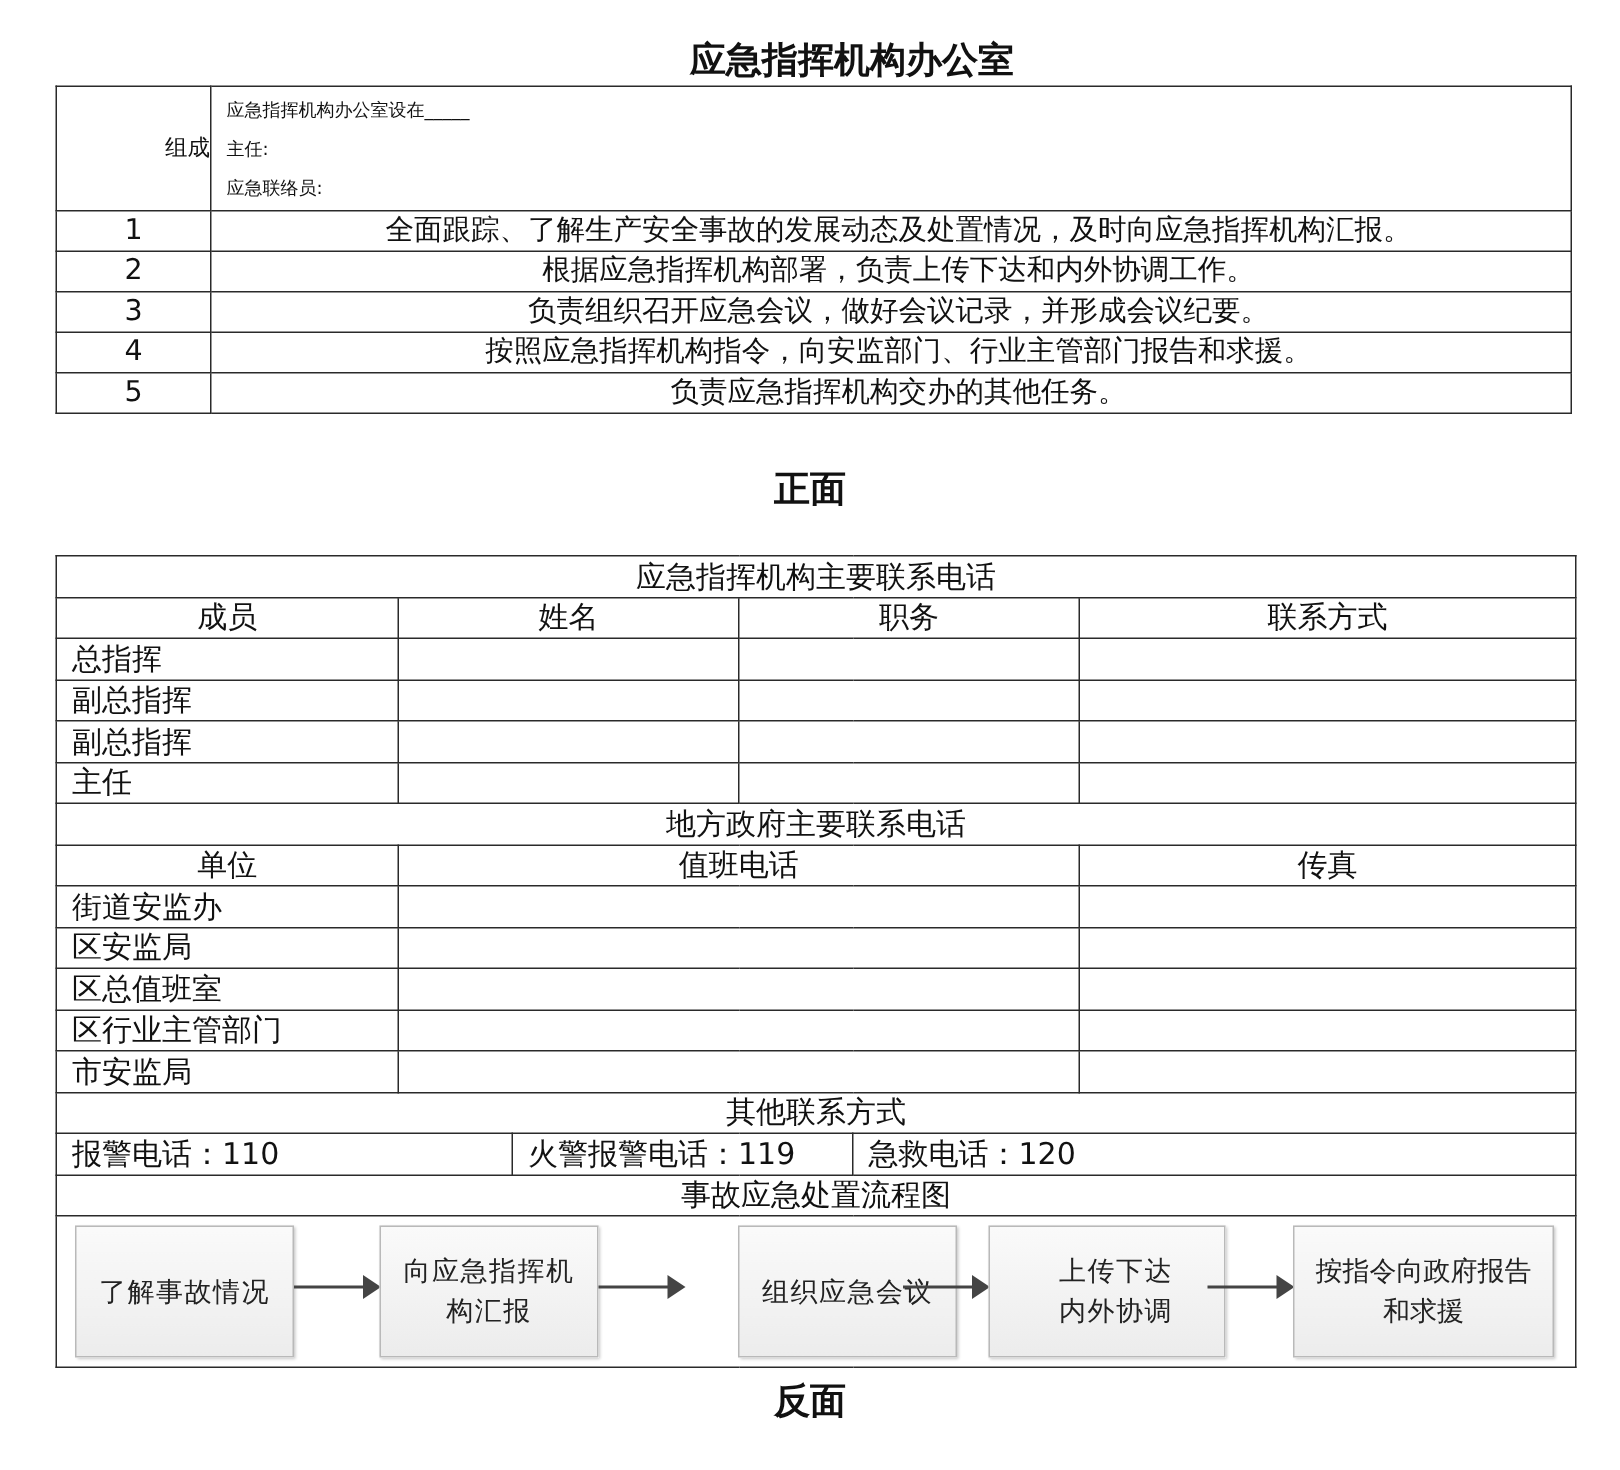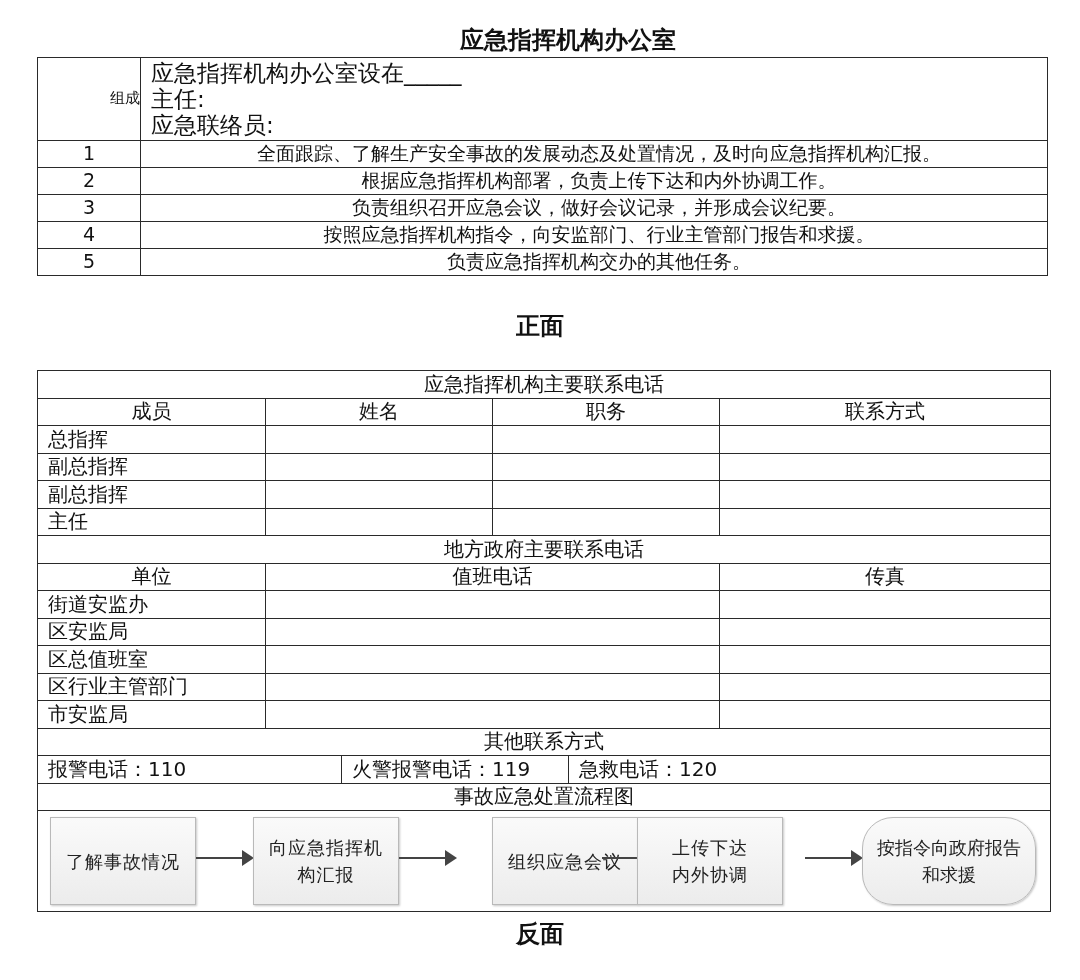--- a/index.html
+++ b/index.html
@@ -13,21 +13,21 @@
     }
     table { border-collapse: collapse; position: absolute; table-layout: fixed; }
     td { border: 1.6px solid #2a2a2a; padding: 0; font-size: 19px; line-height: 1.15; }
     .center { text-align: center; }
     .bold { font-weight: normal; }
     .left { text-align: center; padding-left: 10px; }
 
     
     #t1 { left: 37px; top: 57px; width: 1010px; }
     #t1 .comp-cell { height: 83px; }
-    #t1 .comp-lines div { padding-left: 10px; line-height: 26px; font-size: 23px; }
+    #t1 .comp-lines div { padding-left: 10px; line-height: 26px; font-size: 12px; }
     #t1 .r { height: 27px; }
 
     
     #t2 { left: 37px; top: 370px; width: 1013px; }
     #t2 td { height: 26.5px; font-size: 20px; }
     #t2 .sec { font-weight: normal; text-align: center; }
     #t2 .row-label { text-align: left; padding-left: 10px; }
     #t2 .flow-cell { height: 100px; padding: 0; }
     .flow { position: relative; height: 100px; }
     .fbox {
@@ -194,28 +194,28 @@
               </div>
         </div>
         <div class="farrow" style="left:361px; width:56px;"></div>
         <div class="fbox" style="left:418px;margin-left:36px;">
           <div>
                 <div>组织应急会议</div>
                 <div></div>
               </div>
         </div>
         <div class="farrow" style="left:564px; width:56px;"></div>
-        <div class="fbox" style="left:599px;">
+        <div class="fbox" style="left:621px;padding-left:12px;">
           <div>
                 <div>上传下达</div>
                 <div>内外协调</div>
               </div>
         </div>
         <div class="farrow" style="left:767px; width:56px;"></div>
-        <div class="fbox" style="left:824px; width:172px; letter-spacing:0;border-radius:31px;">
+        <div class="fbox" style="left:824px; width:172px; letter-spacing:0;">
           <div>
                 <div>按指令向政府报告</div>
                 <div>和求援</div>
               </div>
         </div>
       </div>
     </td>
   </tr>
 </tbody>
   </table>

